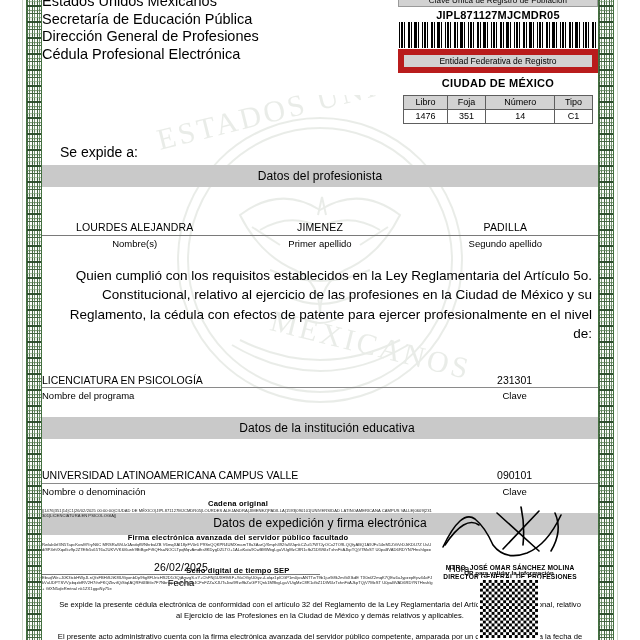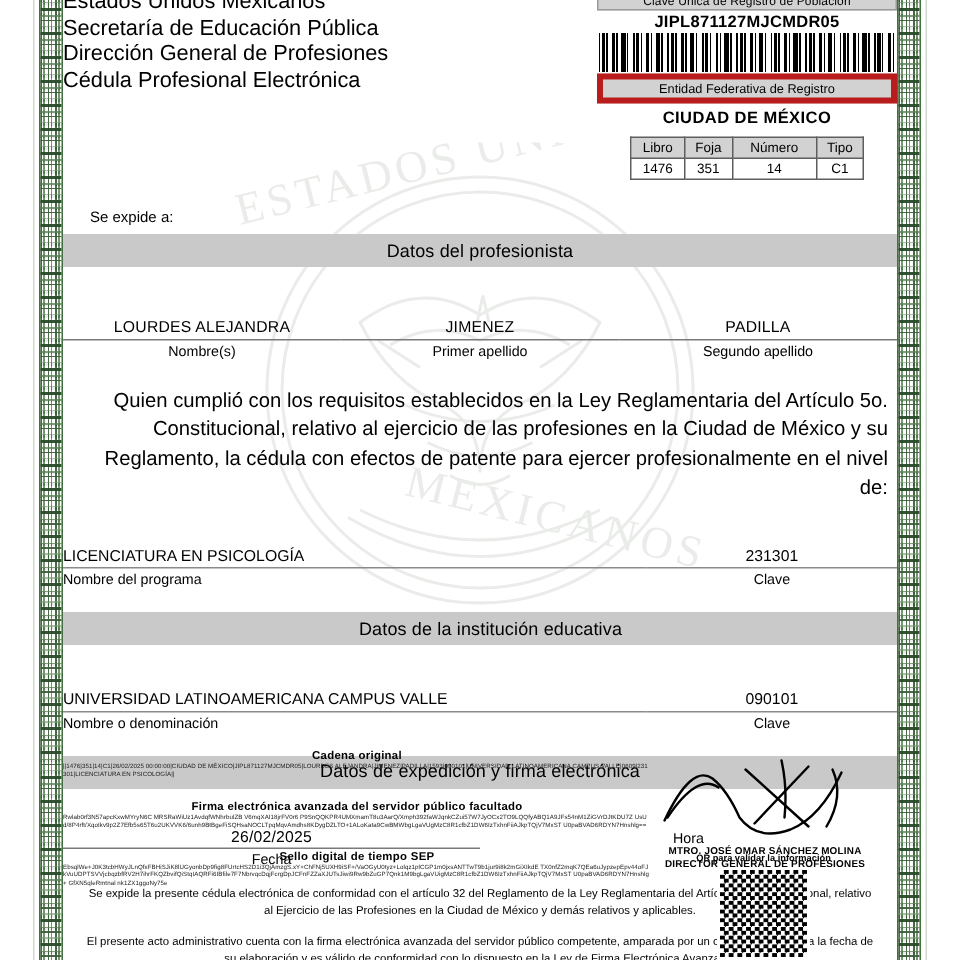--- a/index.html
+++ b/index.html
@@ -131,47 +131,47 @@
       #000 2px, #000 4px, #fff 4px, #fff 5px,
       #000 5px, #000 6px, #fff 6px, #fff 9px,
       #000 9px, #000 11px, #fff 11px, #fff 12px,
       #000 12px, #000 13px, #fff 13px, #fff 15px,
       #000 15px, #000 18px, #fff 18px, #fff 19px,
       #000 19px, #000 20px, #fff 20px, #fff 23px);
   }
   .ent-label {
     font-size: 8.5px;
     background: #d2d2d2;
-    border: 4px solid #b91c1c;
+    border: 6px solid #b91c1c;
     padding: 1px 0;
   }
   .ent-value {
     font-size: 11px;
     font-weight: bold;
     margin-top: 4px;
     letter-spacing: .3px;
   }
 
   table.reg {
     border-collapse: collapse;
     margin: 6px auto 0;
-    width: 156px;
+    width: 190px;
   }
   table.reg th, table.reg td {
     border: 1px solid #5e5e5e;
     font-size: 9px;
     font-weight: normal;
     text-align: center;
     padding: 1px 0 2px;
   }
   table.reg th { background: #d2d2d2; }
   table.reg td { background: #fff; }
 
   .se-expide {
-    font-size: 10px;
+    font-size: 14px;
     margin: 20px 0 5px 18px;
   }
 
   
   .band {
     background: #c9c9c9;
     text-align: center;
     font-size: 12px;
     padding: 3.5px 0 4.5px;
     letter-spacing: .1px;

